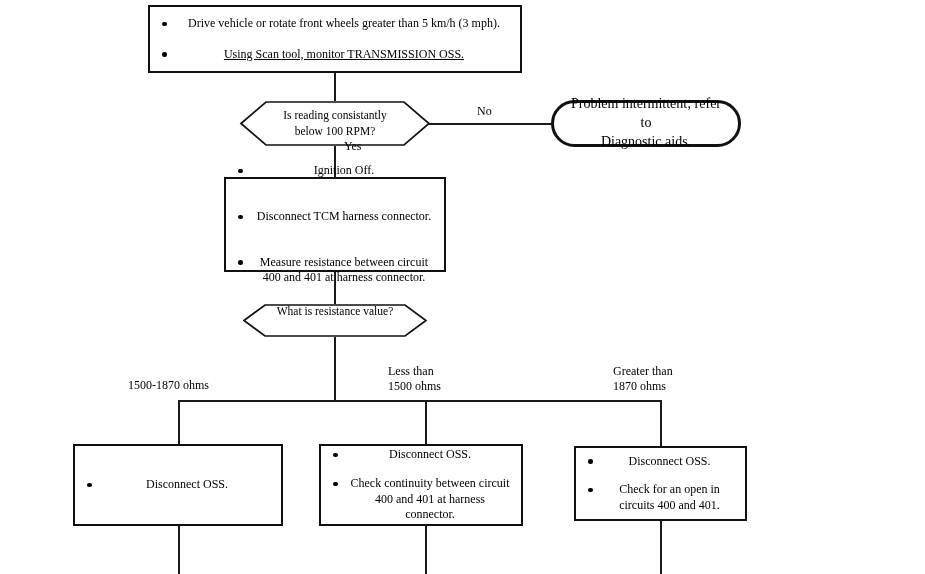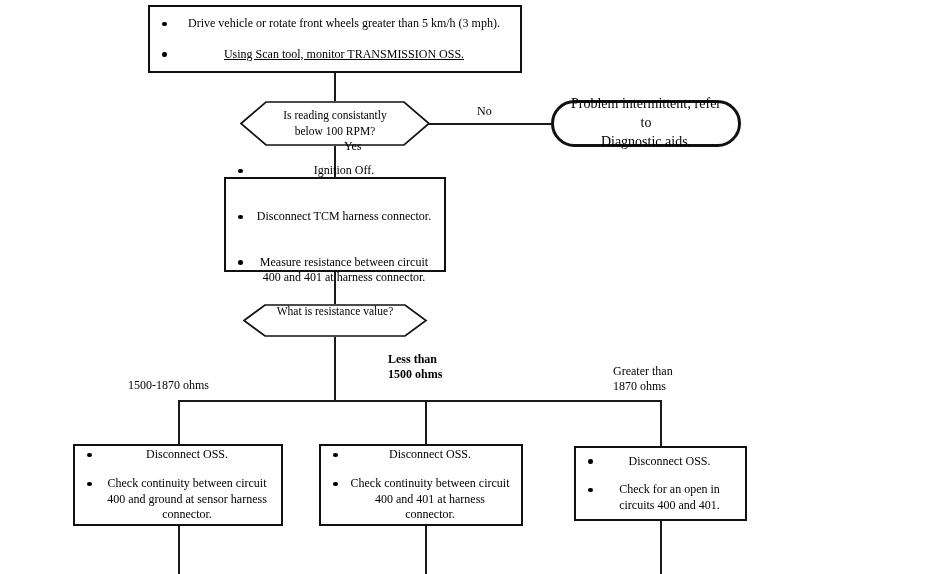--- a/index.html
+++ b/index.html
@@ -169,35 +169,34 @@
       <polygon points="1,16.5 22,1 162,1 183,16.5 162,32 22,32" fill="#ffffff" stroke="#111111" stroke-width="1.7"></polygon>
     </svg>
     <div class="hex-text">
       <span>What is resistance value?</span>
     </div>
   </div>
 
   <div class="vline" style="left:334px; top:337px; height:64px;"></div>
 
   <div class="edge-label" style="left:128px; top:378px;">1500-1870 ohms</div>
-  <div class="edge-label" style="left:388px; top:352px;font-weight:bold;">Less than
+  <div class="edge-label" style="left:388px; top:364px;">Less than
 1500 ohms</div>
   <div class="edge-label" style="left:613px; top:364px;">Greater than
 1870 ohms</div>
 
   <div class="hline" style="left:178px; top:400px; width:484px;"></div>
   <div class="vline" style="left:178px; top:400px; height:45px;"></div>
   <div class="vline" style="left:425px; top:400px; height:45px;"></div>
   <div class="vline" style="left:660px; top:400px; height:46px;"></div>
 
   <div class="node proc" style="left:73px; top:444px; width:210px; height:82px;">
     <div class="box-inner">
       <ul class="bullets gap-sm">
         <li>Disconnect OSS.</li>
-        <li>Check continuity between circuit 400 and ground at sensor harness connector.</li>
       </ul>
     </div>
   </div>
   <div class="vline" style="left:178px; top:526px; height:48px;"></div>
 
   <div class="node proc" style="left:319px; top:444px; width:204px; height:82px;">
     <div class="box-inner">
       <ul class="bullets gap-sm">
         <li>Disconnect OSS.</li>
         <li>Check continuity between circuit 400 and 401 at harness connector.</li>

